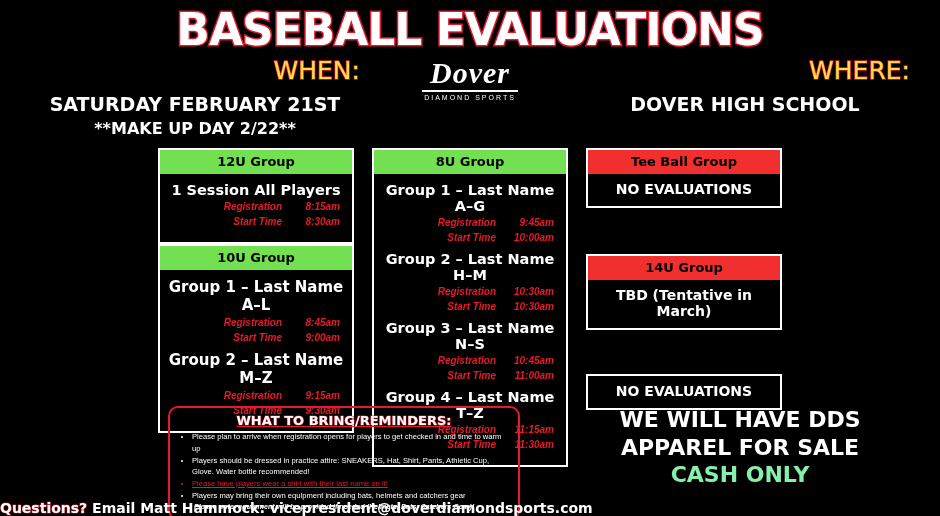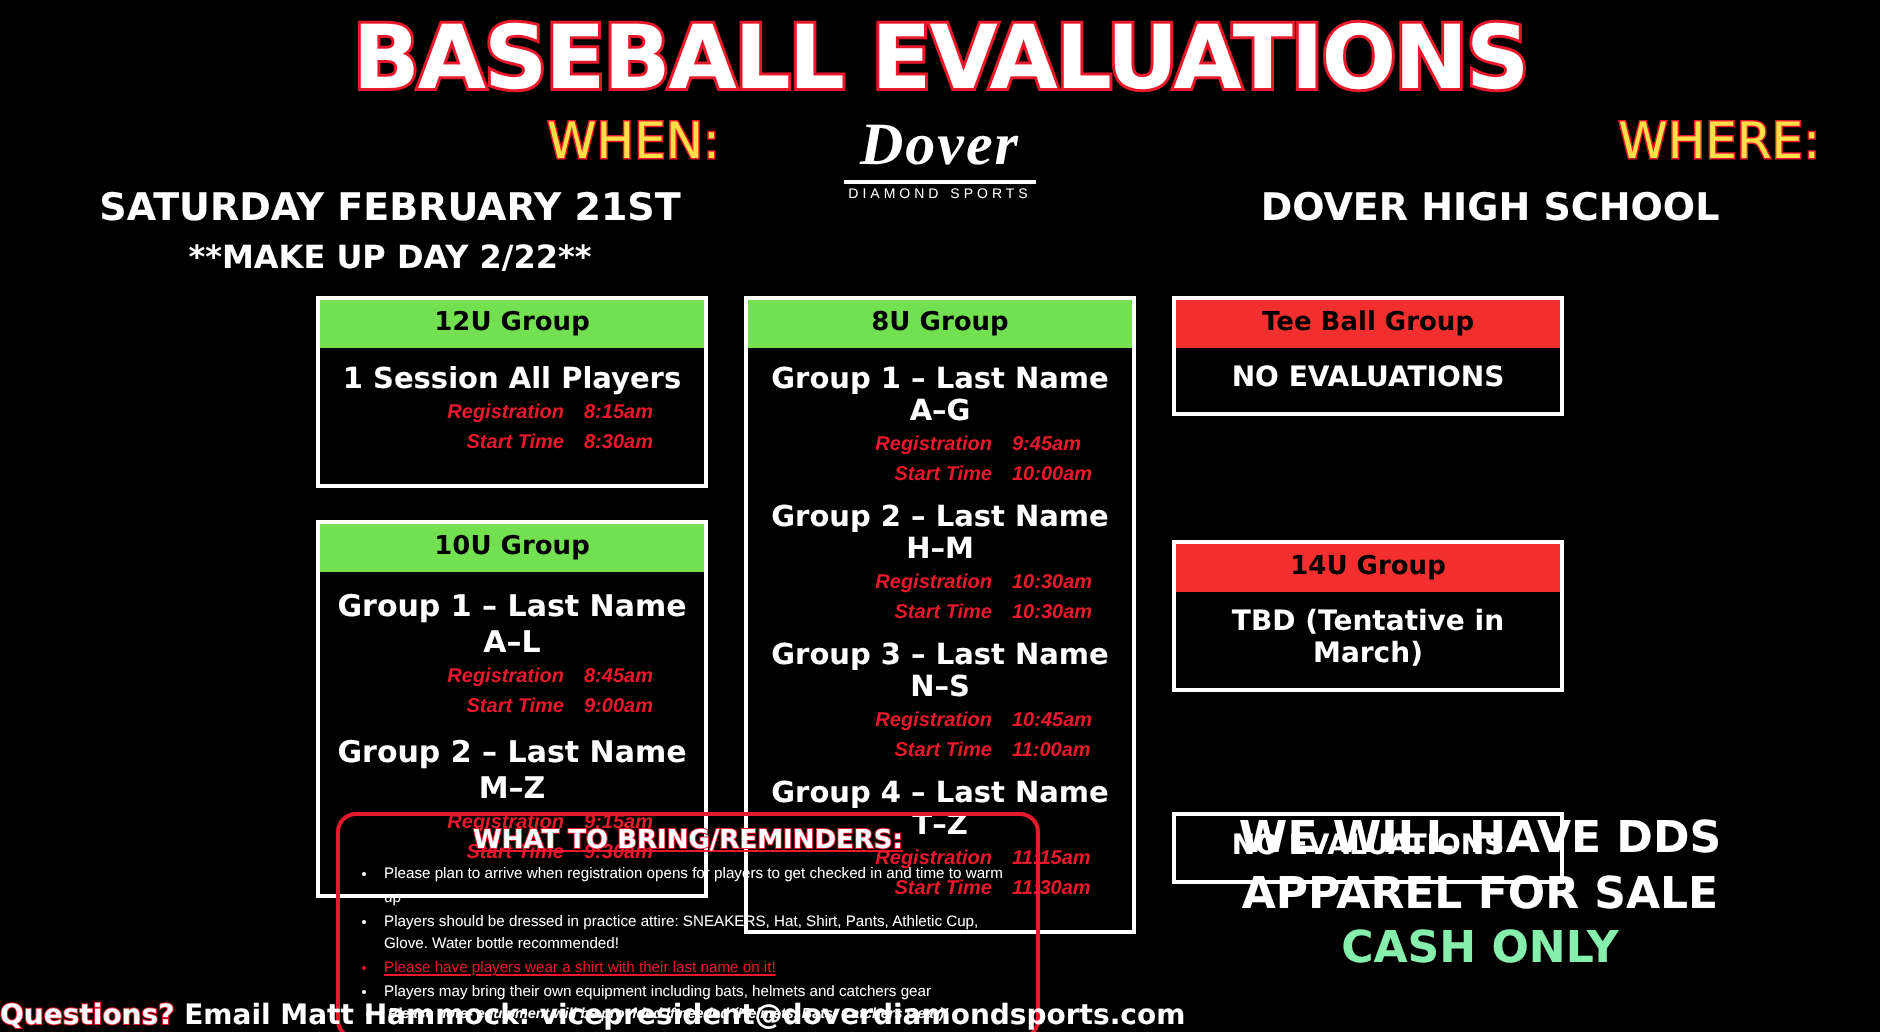--- a/index.html
+++ b/index.html
@@ -67,21 +67,21 @@
     font-size: 7px; letter-spacing:2px; color:#ffffff; margin-top:2px;
     font-family:"Liberation Sans", sans-serif;
   }
   .logo .rule { height:2px; background:#fff; margin:2px auto 1px auto; width:96px; }
 
   
   .cols {
     position:absolute; top:140px; left:0; width:940px;
     display:flex; justify-content:center; gap:18px;
   }
-  .col { display:flex; flex-direction:column; gap:16px; }
+  .col { display:flex; flex-direction:column; gap:0; }
   .col1 { width: 196px; }
   .col2 { width: 196px; }
   .col3 { width: 196px; }
 
   .card { border: 2px solid #ffffff; background:#000; }
   .card-head {
     text-align:center; font-weight:bold; font-size:13px;
     padding: 4px 0 5px 0; color:#000;
     font-family:"DejaVu Sans", sans-serif;
   }
@@ -95,21 +95,21 @@
   }
   .grp.big { font-size:15px; }
   .times { margin: 0 0 6px 0; }
   .trow {
     display:flex; justify-content:flex-end; gap:10px;
     font-size:10px; font-style:italic; font-weight:bold;
     color:#e8192c; line-height:1.45;
     padding-right: 6px;
   }
   .trow .lbl { text-align:right; }
-  .trow .val { width: 48px; text-align:left; }
+  .trow .val { width: 48px; text-align:right; }
   .plain {
     text-align:center; font-weight:bold; font-size:14px; color:#fff;
     padding: 7px 0 9px 0;
     font-family:"DejaVu Sans", sans-serif;
   }
 
   
   .reminders {
     position:absolute; left:168px; top:398px; width:352px;
     border:2px solid #e8192c; border-radius:10px;

